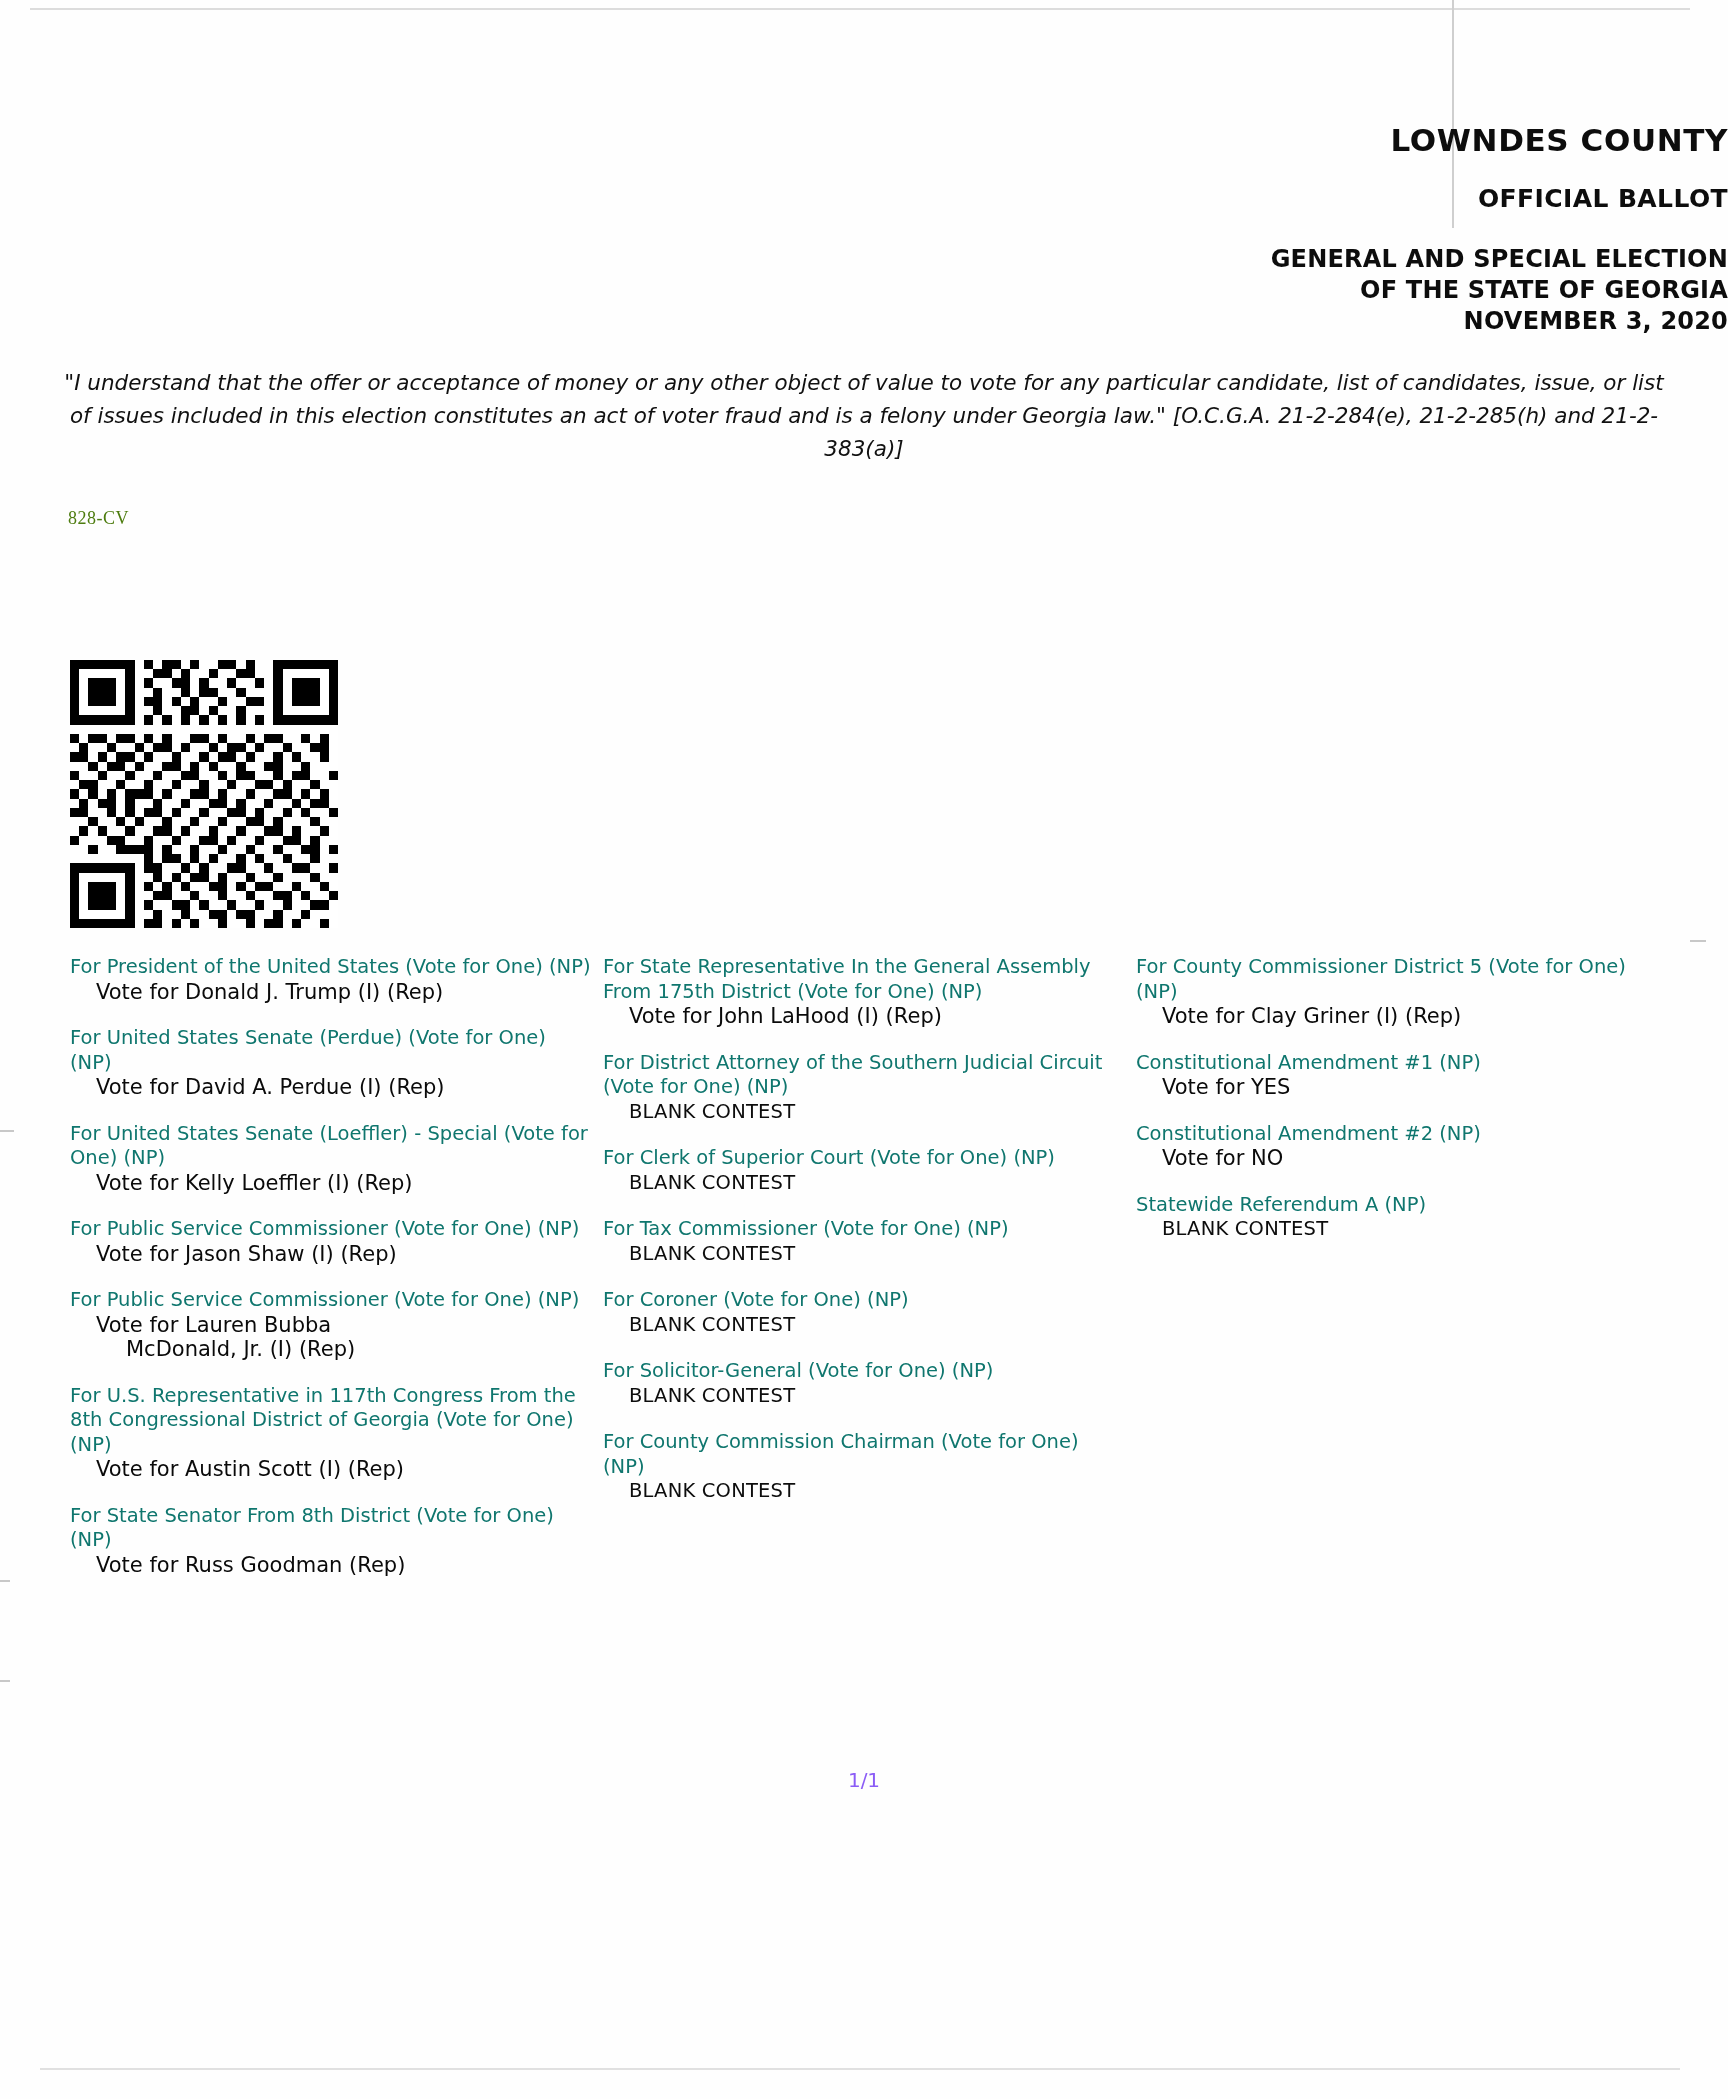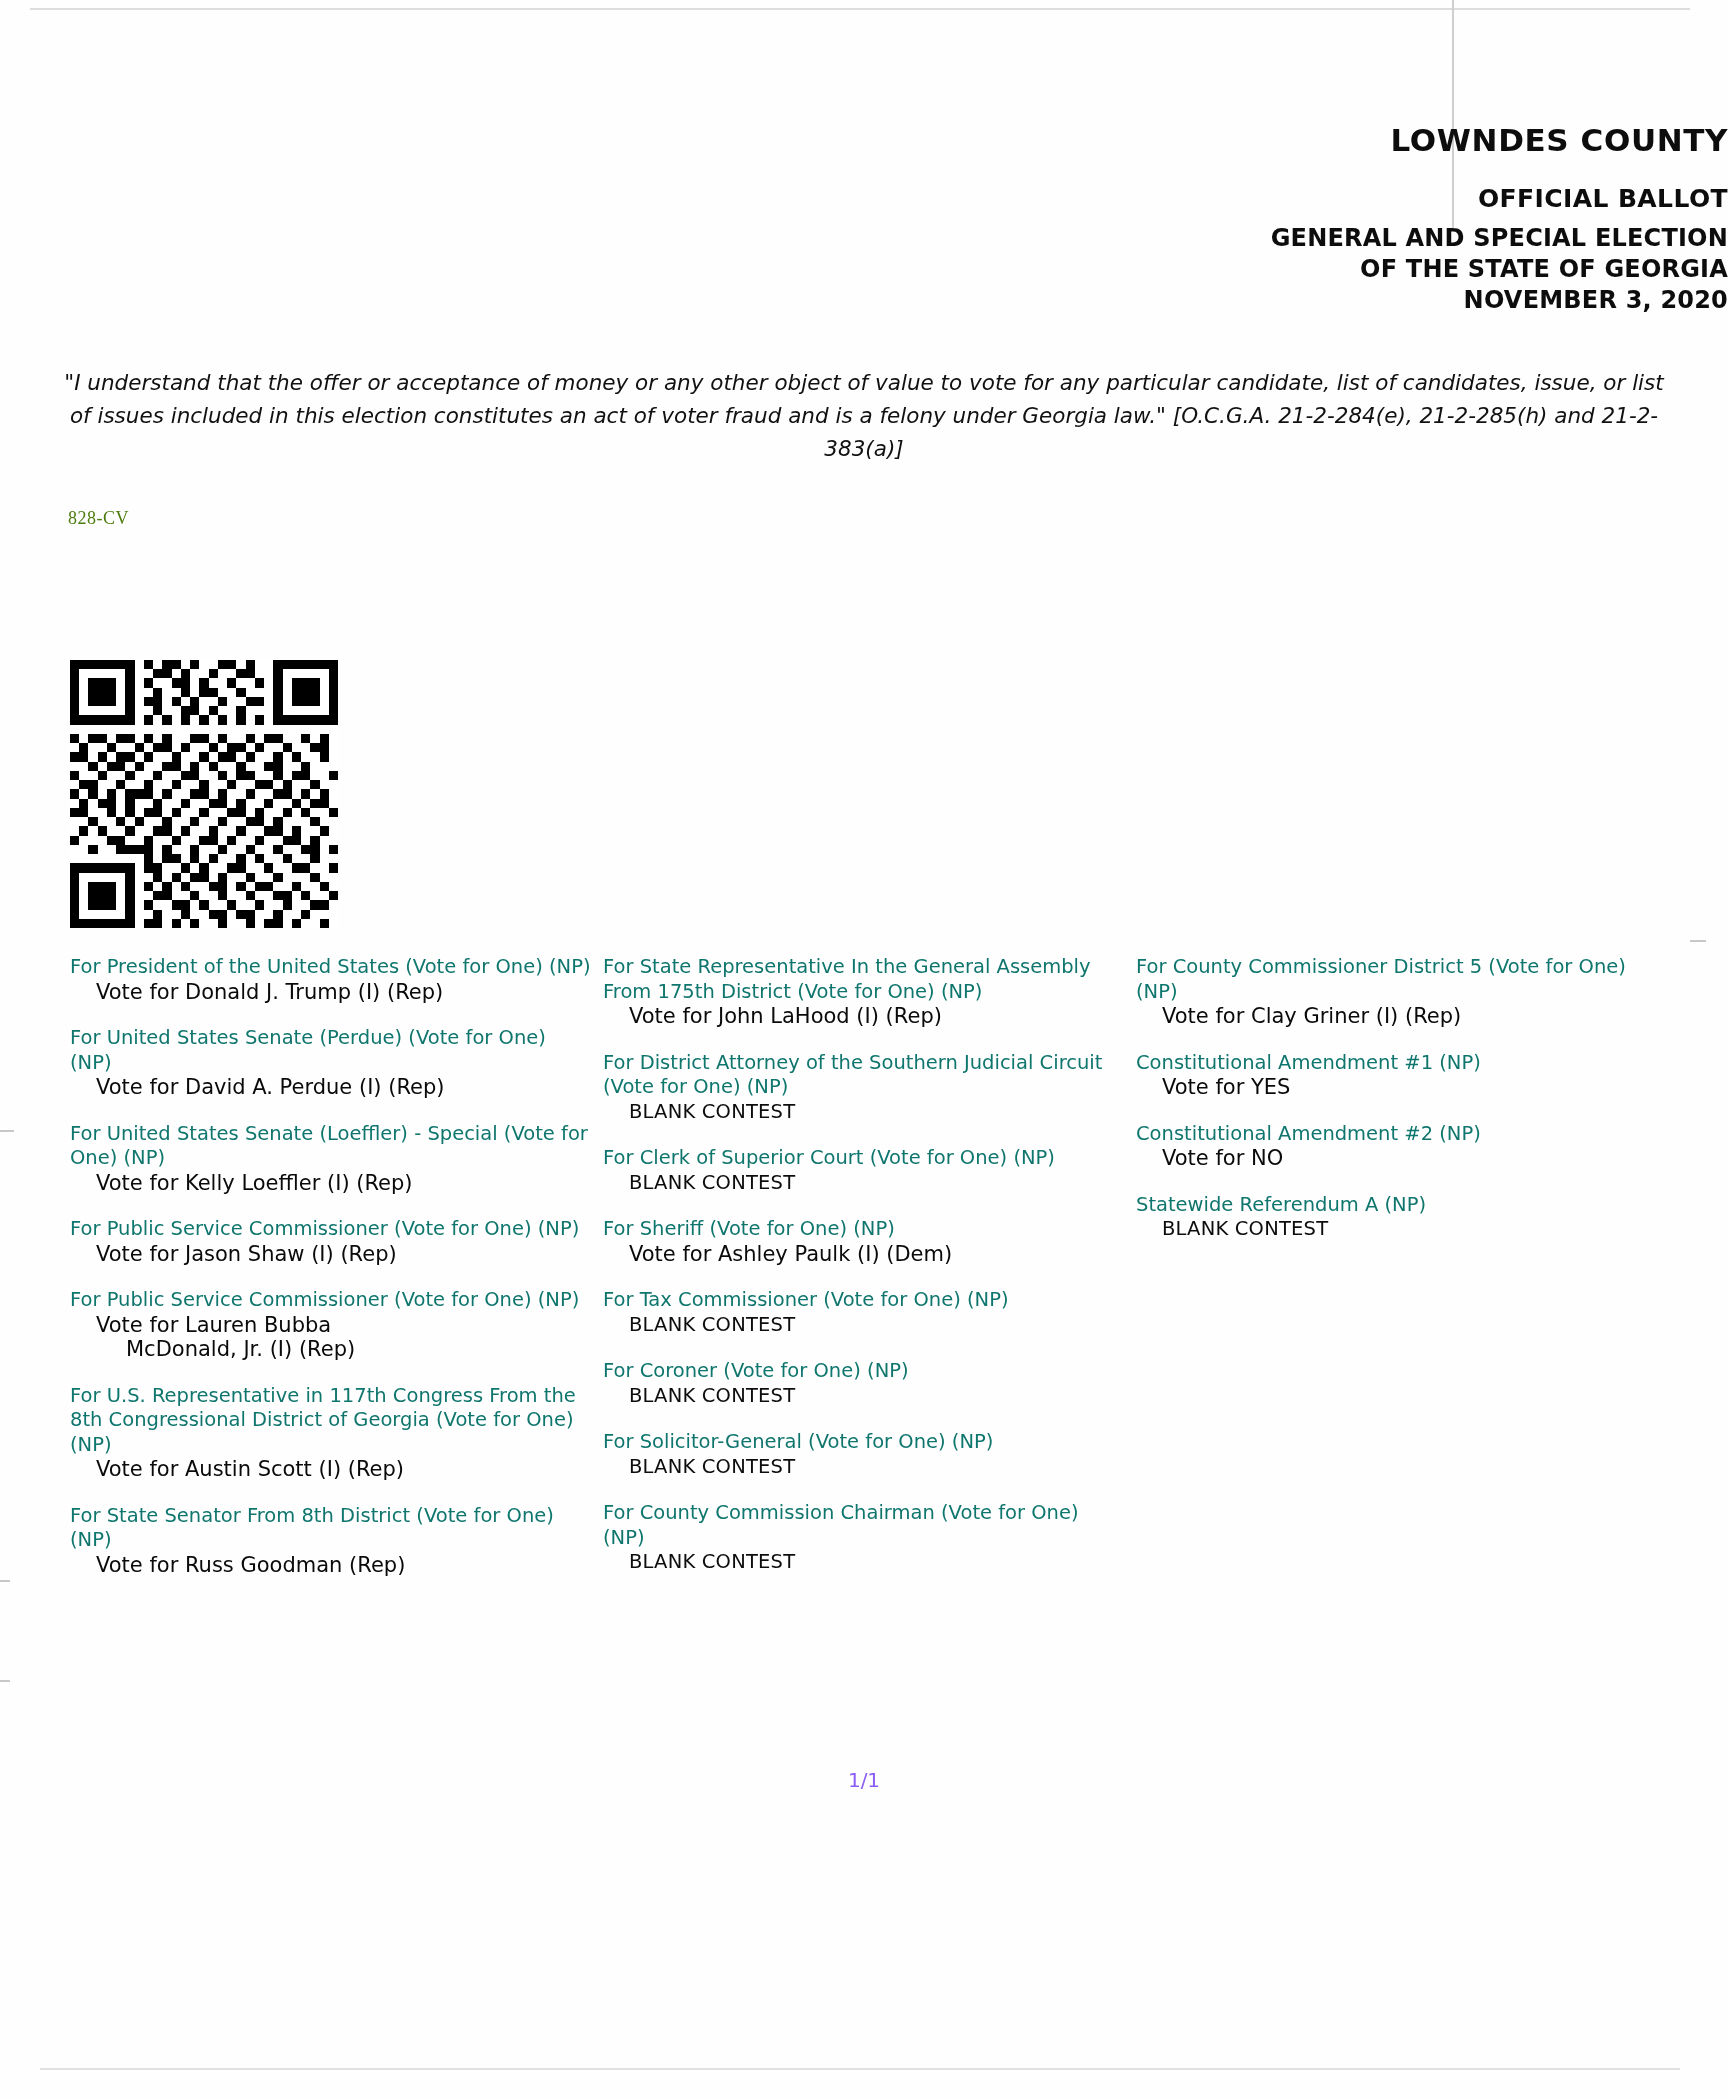--- a/index.html
+++ b/index.html
@@ -81,21 +81,21 @@
     font-weight: bold;
     letter-spacing: 0.6px;
   }
   .hdr-official {
     top: 184px;
     font-size: 25px;
     font-weight: bold;
     letter-spacing: 0.4px;
   }
   .hdr-election {
-    top: 223px;
+    top: 244px;
     font-size: 24px;
     font-weight: bold;
     line-height: 31px;
     letter-spacing: 0.2px;
   }
   .hdr-oath {
     position: absolute;
     left: 60px;
     top: 366px;
     width: 1608px;
@@ -498,24 +498,20 @@
       </div>
       <div class="contest">
         <div class="contest-title">For District Attorney of the Southern Judicial Circuit  (Vote for One) (NP)</div>
         <div class="blank">BLANK CONTEST</div>
       </div>
       <div class="contest">
         <div class="contest-title">For Clerk of Superior Court  (Vote for One) (NP)</div>
         <div class="blank">BLANK CONTEST</div>
       </div>
       <div class="contest">
-        <div class="contest-title">For Sheriff  (Vote for One) (NP)</div>
-        <div class="contest-choice">Vote for Ashley Paulk (I) (Dem)</div>
-      </div>
-      <div class="contest">
         <div class="contest-title">For Tax Commissioner  (Vote for One) (NP)</div>
         <div class="blank">BLANK CONTEST</div>
       </div>
       <div class="contest">
         <div class="contest-title">For Coroner  (Vote for One) (NP)</div>
         <div class="blank">BLANK CONTEST</div>
       </div>
       <div class="contest">
         <div class="contest-title">For Solicitor-General  (Vote for One) (NP)</div>
         <div class="blank">BLANK CONTEST</div>

